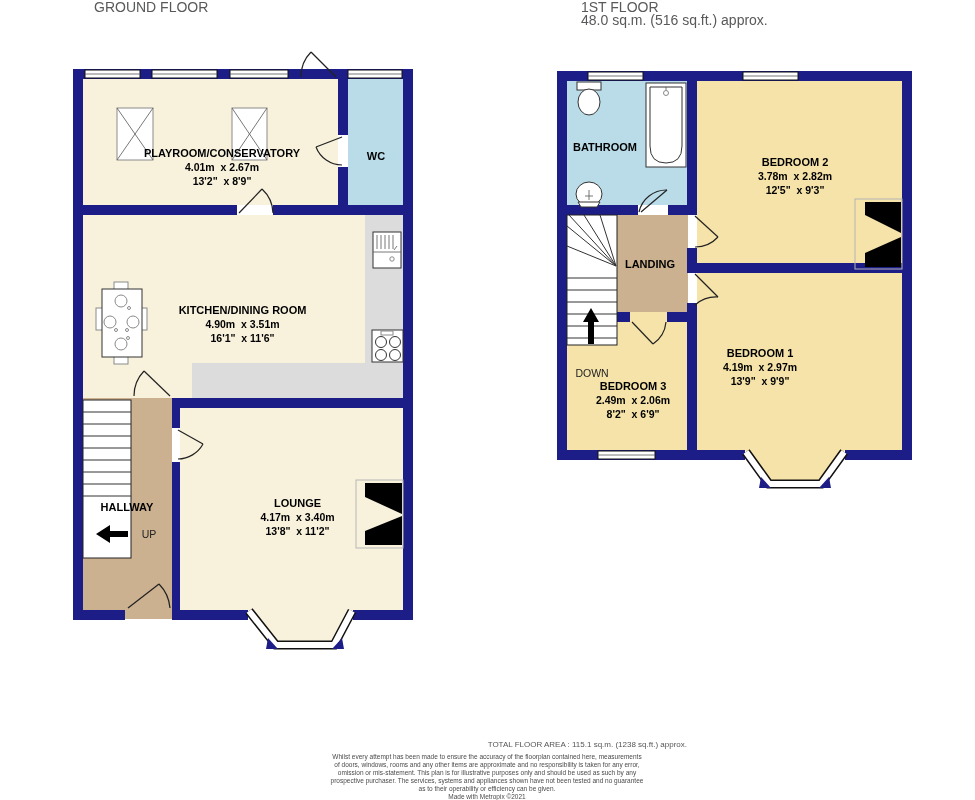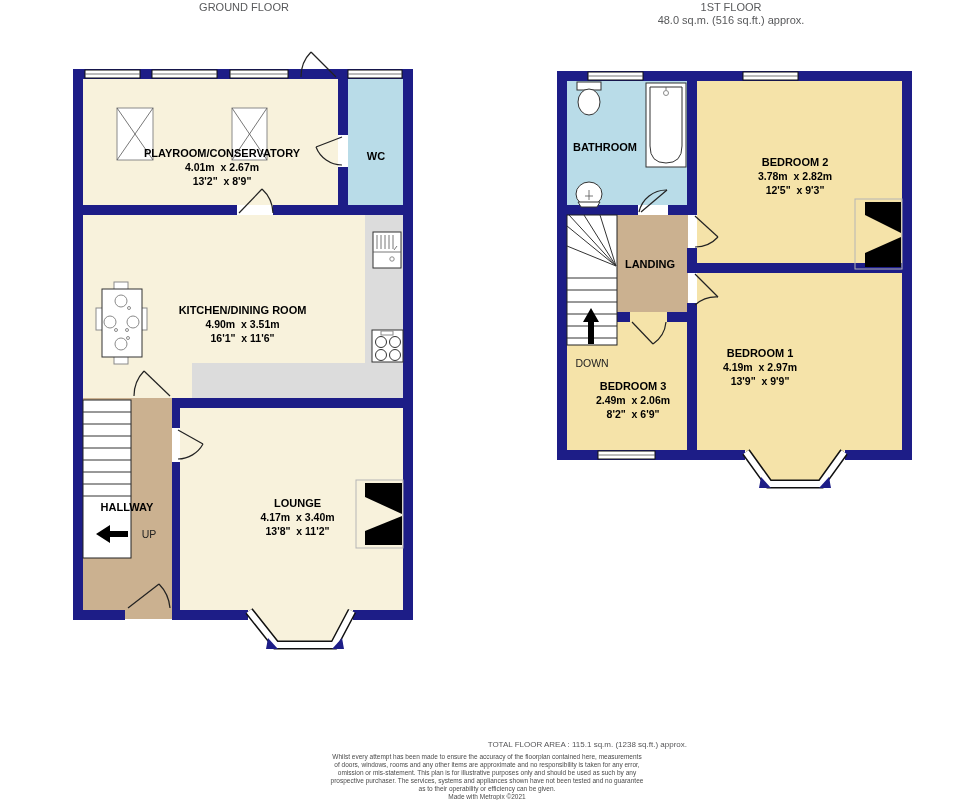--- a/index.html
+++ b/index.html
@@ -15,21 +15,21 @@
   .room-t{fill:#cbb190;}
   .counter{fill:#dcdcdc;}
   .fix{fill:#ffffff;stroke:#333;stroke-width:1;}
   .fixg{fill:#ffffff;stroke:#8a8a8a;stroke-width:1;}
   .thin{stroke:#555;stroke-width:0.8;fill:none;}
   .door{stroke:#222;stroke-width:1.2;fill:none;}
   .tread{stroke:#333;stroke-width:1;fill:none;}
   .black{fill:#000;}
   .win{fill:#fff;stroke:#111;stroke-width:1;}
   
-  .title{color:#58595b;font-size:11px;line-height:13px;text-align:center;}
+  .title{color:#58595b;font-size:14px;line-height:13px;text-align:left;}
   .rm{position:absolute;text-align:center;color:#000;}
   .rm-name{font-weight:bold;font-size:11px;line-height:14px;}
   .rm-dims{font-weight:bold;font-size:10.5px;line-height:14px;white-space:pre;}
   .rm-small{font-weight:bold;font-size:11px;line-height:13px;}
   .rm-dir{font-size:10.5px;line-height:13px;color:#222;}
   .foot-total{color:#565658;font-size:8px;line-height:11px;text-align:right;}
   .foot-line{color:#4a4a4a;font-size:6.5px;line-height:8px;text-align:center;}
 </style>
 </head>
 <body>
@@ -325,21 +325,21 @@
     <div class="rm-dims">13'8"  x 11'2"</div>
   </div>
 
   <div class="rm rm-small" style="left:561px;top:141px;width:88px">BATHROOM</div>
   <div class="rm" style="left:695px;top:155px;width:200px">
     <div class="rm-name">BEDROOM 2</div>
     <div class="rm-dims">3.78m  x 2.82m</div>
     <div class="rm-dims">12'5"  x 9'3"</div>
   </div>
   <div class="rm rm-small" style="left:604px;top:258px;width:92px">LANDING</div>
-  <div class="rm rm-dir" style="left:566px;top:357px;width:52px">DOWN</div>
+  <div class="rm rm-dir" style="left:566px;top:367px;width:52px">DOWN</div>
   <div class="rm" style="left:533px;top:379px;width:200px">
     <div class="rm-name">BEDROOM 3</div>
     <div class="rm-dims">2.49m  x 2.06m</div>
     <div class="rm-dims">8'2"  x 6'9"</div>
   </div>
   <div class="rm" style="left:660px;top:346px;width:200px">
     <div class="rm-name">BEDROOM 1</div>
     <div class="rm-dims">4.19m  x 2.97m</div>
     <div class="rm-dims">13'9"  x 9'9"</div>
   </div>

